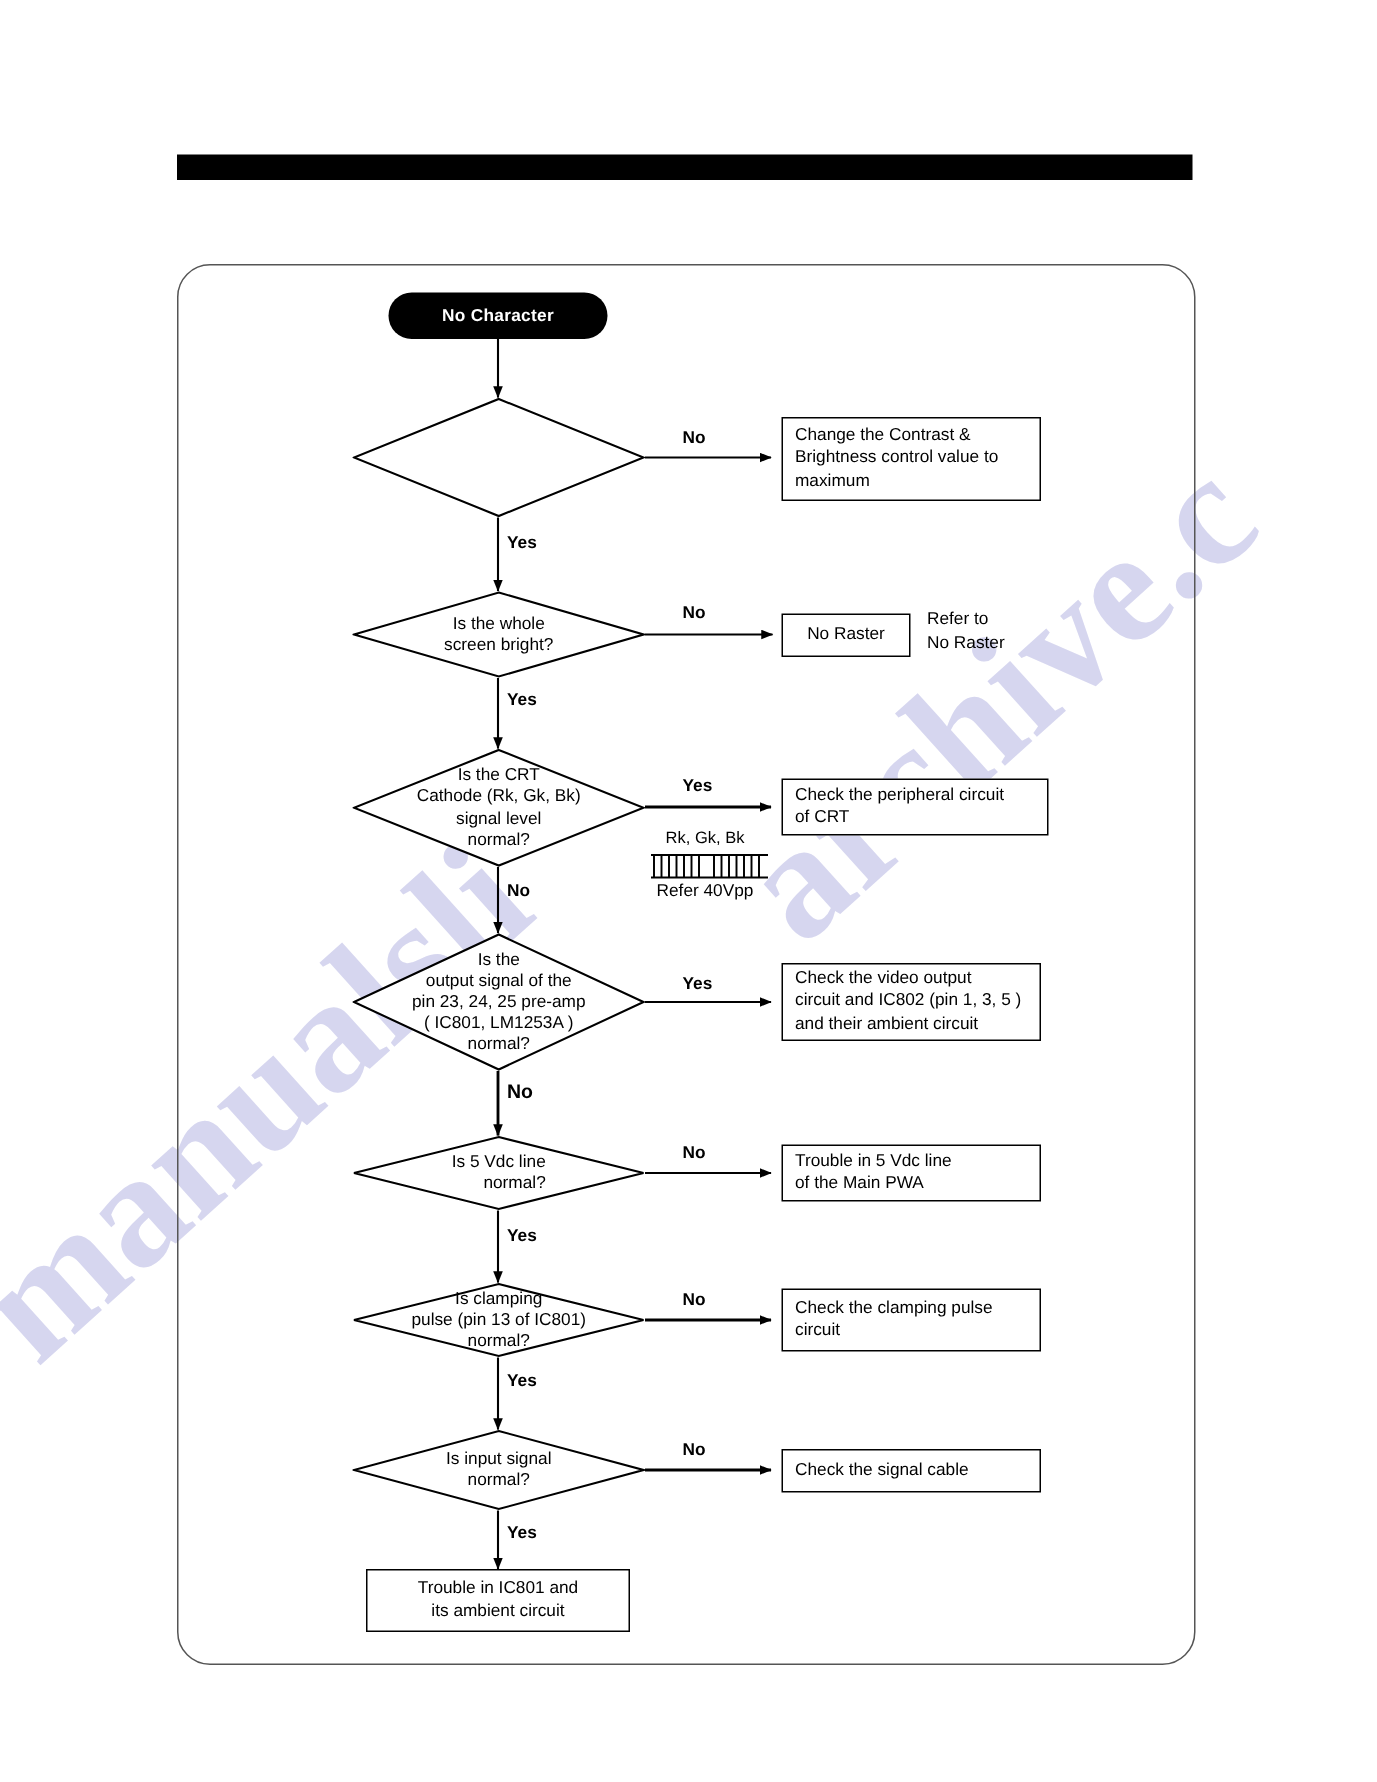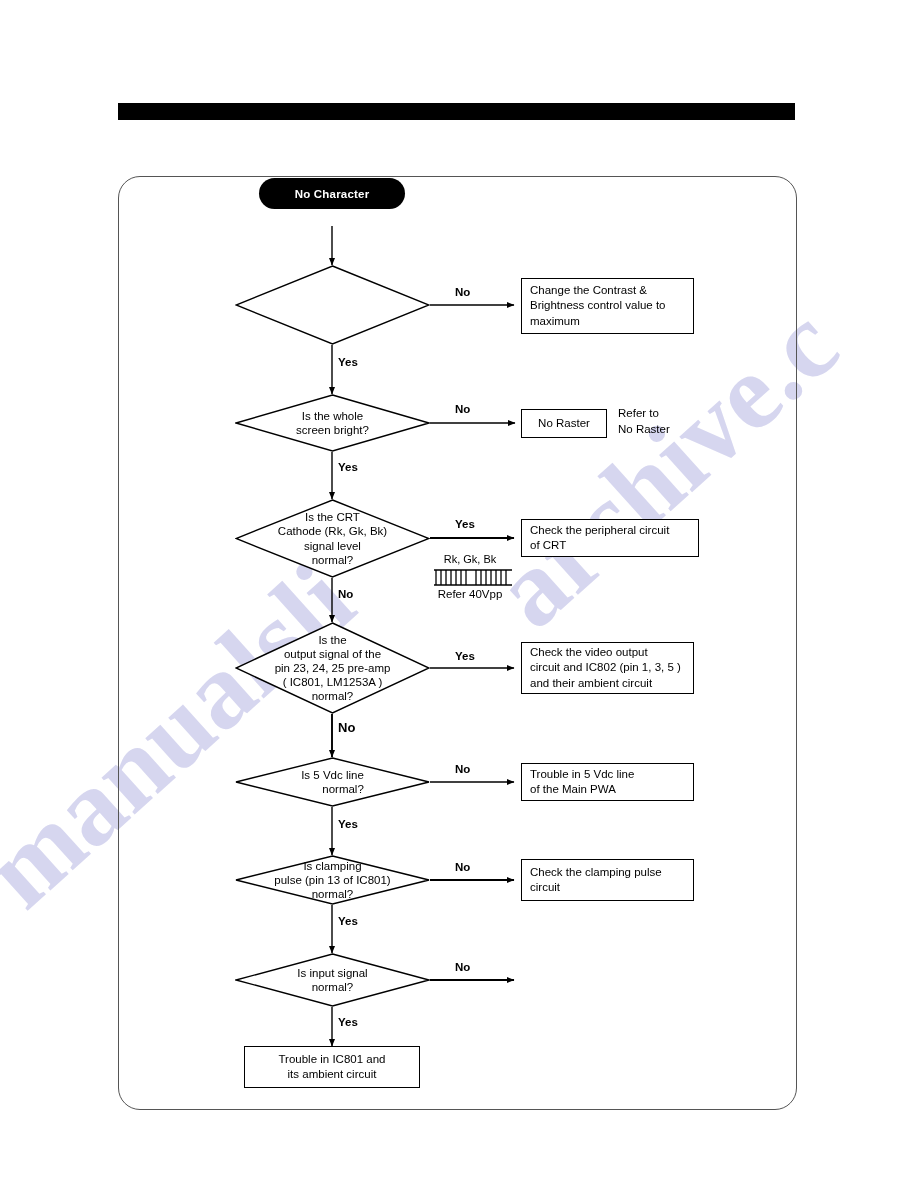--- a/index.html
+++ b/index.html
@@ -163,21 +163,21 @@
 
     <line x1="332" y1="905" x2="332" y2="953" stroke="#000" stroke-width="1.4" marker-end="url(#arw)"></line>
 
     <line x1="430" y1="980" x2="514" y2="980" stroke="#000" stroke-width="1.9" marker-end="url(#arw)"></line>
 
     <line x1="332" y1="1007" x2="332" y2="1046" stroke="#000" stroke-width="1.4" marker-end="url(#arw)"></line>
   </svg>
 
   <div class="flow">
 
-    <div class="node pill" style="left:259px;top:178px;width:146px;height:31px;">
+    <div class="node pill" style="left:259px;top:195px;width:146px;height:31px;">
       <span>No Character</span>
     </div>
 
     <div class="node diamond" style="left:235px;top:265px;width:195px;height:80px;">
       <svg class="dshape" viewBox="0 0 195 80" preserveAspectRatio="none">
         <polygon points="97.5,1 194,40 97.5,79 1,40" fill="#fff" stroke="#000" stroke-width="1.4"></polygon>
       </svg>
     </div>
     <div class="elabel" style="left:455px;top:286px;">No</div>
     <div class="elabel" style="left:338px;top:356px;">Yes</div>
@@ -300,20 +300,23 @@
     <div class="node diamond" style="left:235px;top:953px;width:195px;height:54px;">
       <svg class="dshape" viewBox="0 0 195 54" preserveAspectRatio="none">
         <polygon points="97.5,1 194,27 97.5,53 1,27" fill="#fff" stroke="#000" stroke-width="1.4"></polygon>
       </svg>
       <span class="dlabel">Is input signal
 normal?</span>
     </div>
     <div class="elabel" style="left:455px;top:961px;">No</div>
     <div class="elabel" style="left:338px;top:1016px;">Yes</div>
 
+    <div class="node rect" style="left:521px;top:966px;width:173px;height:29px;">
+      <span style="white-space:pre-line">Check the signal cable</span>
+    </div>
 
     <div class="node rect center" style="left:244px;top:1046px;width:176px;height:42px;text-align:center;">
       <span style="white-space:pre-line">Trouble in  IC801 and
 its ambient circuit</span>
     </div>
 
   </div>
 </div>
 
 </body></html>

